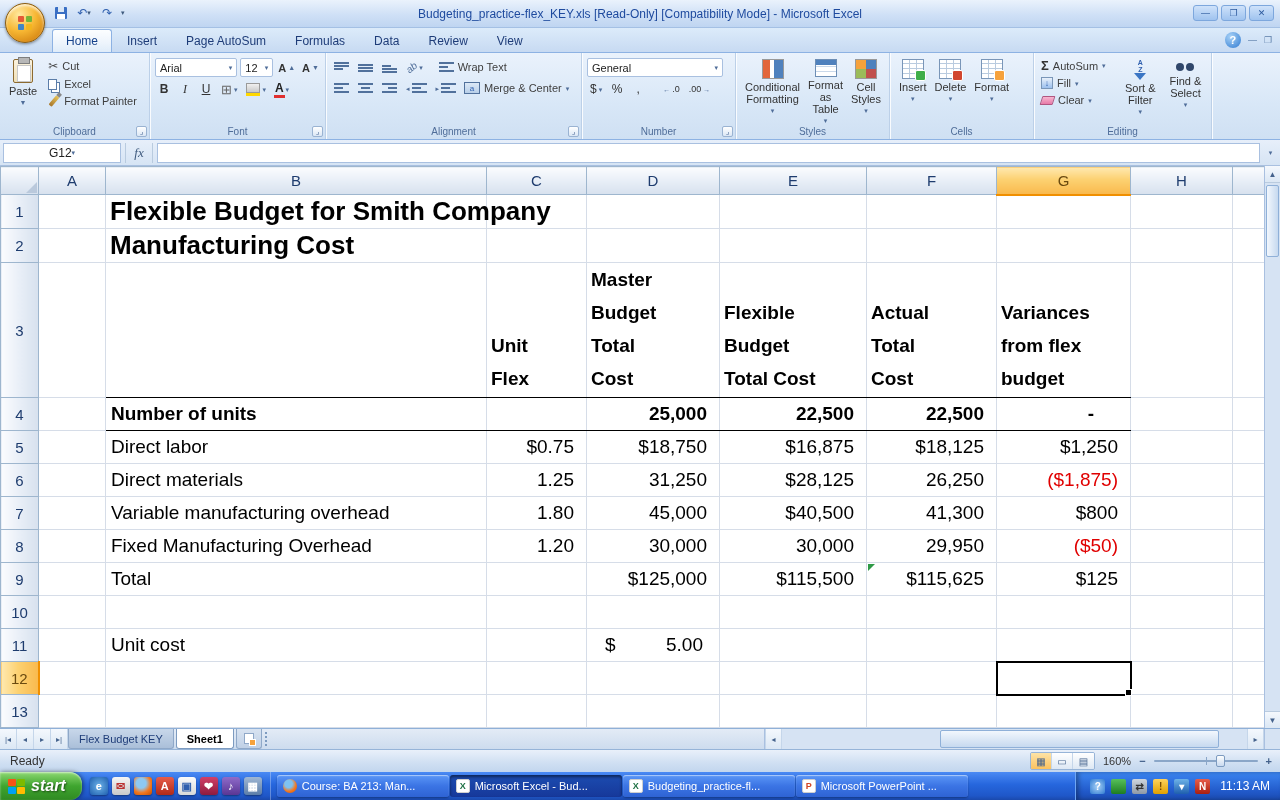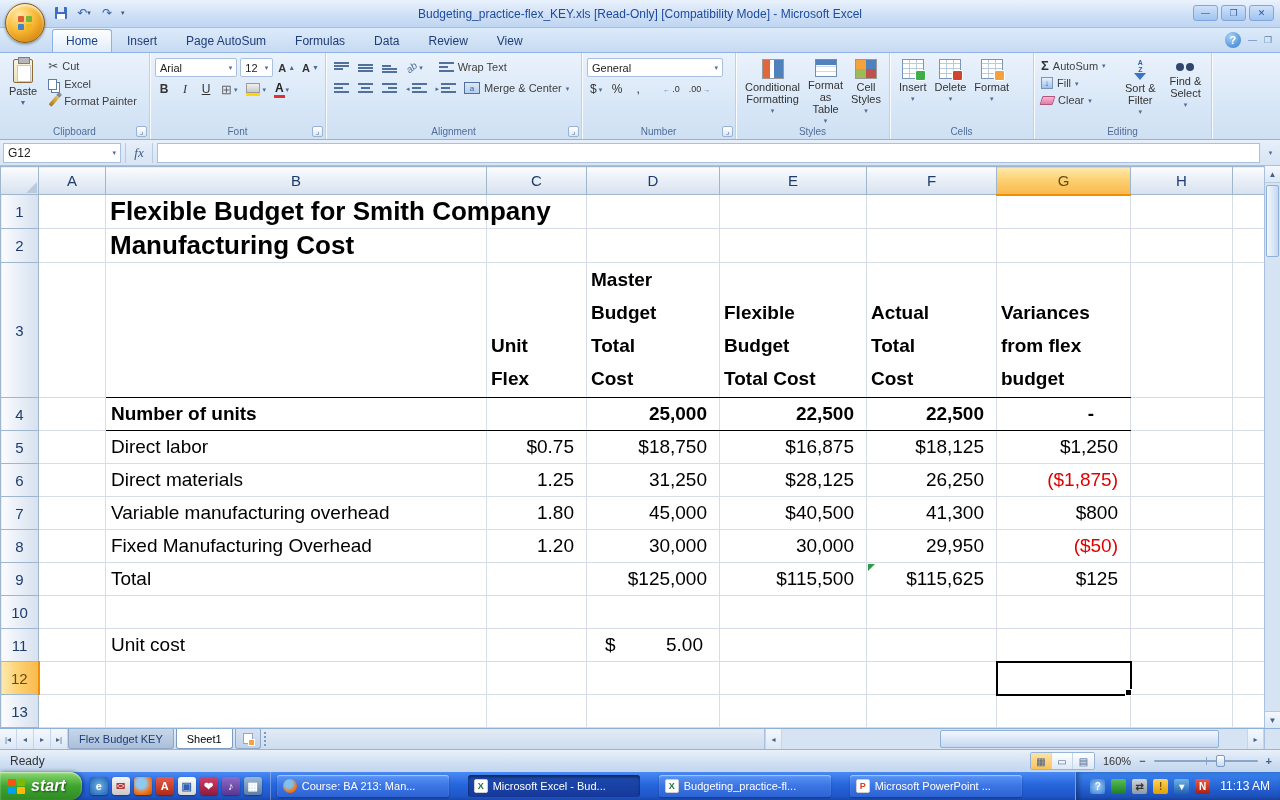--- a/index.html
+++ b/index.html
@@ -84,21 +84,21 @@
 .ic-clear{width:13px;height:9px;background:linear-gradient(#f7b6d0,#e87aa8);border:1px solid #b05680;transform:skewX(-18deg);border-radius:1px}
 .ic-az{display:flex;flex-direction:column;align-items:center}
 .az-l{font-size:7px;font-weight:bold;color:#2f5fae;line-height:7px}
 .funnel{width:0;height:0;border-left:6px solid transparent;border-right:6px solid transparent;border-top:7px solid #3a75c4}
 .ic-bino{width:18px;height:10px;position:relative;margin-top:4px}
 .ic-bino::before,.ic-bino::after{content:"";position:absolute;top:0;width:8px;height:8px;border-radius:50%;background:#30476b}
 .ic-bino::before{left:0}.ic-bino::after{right:0}
 
 
 #fbar{position:absolute;left:0;top:140px;right:0;height:26px;background:linear-gradient(#e7effa,#d6e4f4);border-bottom:1px solid #a9c0e0;display:flex;align-items:center;padding:2px 3px;gap:4px;z-index:9}
-#namebox{width:118px;height:20px;background:#fff;border:1px solid #a9c0e0;display:flex;align-items:center;justify-content:space-between;font-size:12px;color:#222;padding:0 4px}
+#namebox{width:118px;height:20px;background:#fff;border:1px solid #a9c0e0;display:flex;align-items:center;justify-content:center;font-size:12px;color:#222;padding:0 4px}
 .fx-btn{width:28px;height:20px;display:flex;align-items:center;justify-content:center;font-family:"Liberation Serif",serif;font-style:italic;font-size:13px;color:#3e5a7e;border-left:1px solid #b9cbdf;border-right:1px solid #b9cbdf}
 #ffield{flex:1;height:20px;background:#fff;border:1px solid #a9c0e0}
 .fb-exp{width:13px;height:20px;display:flex;align-items:center;justify-content:center;font-size:7px;color:#4f6d99}
 
 
 #grid{position:absolute;left:0;top:166px;width:1264px;height:562px;background:#fff;overflow:hidden}
 #grid table{border-collapse:collapse;table-layout:fixed;width:1264px}
 th.ch,th.rh,th.corner{background:linear-gradient(#fbfcfe,#e6edf6 55%,#d7e1ee);border:1px solid #9eb6ce;font-size:15px;font-weight:400;color:#1e3c6e;text-align:center;padding:0}
 th.rh{background:linear-gradient(90deg,#fbfcfe,#e6edf6 55%,#d7e1ee)}
 thead tr{height:28px}
@@ -124,21 +124,21 @@
 
 #vscroll{position:absolute;right:0;top:166px;width:16px;height:562px;background:#d6e3f3;border-left:1px solid #a9c0e0;z-index:8}
 .vs-btn{height:17px;display:flex;align-items:center;justify-content:center;font-size:8px;color:#44628c;background:linear-gradient(#f4f8fd,#dbe7f4);border-bottom:1px solid #b9cbdf}
 .vs-btn.bottom{position:absolute;bottom:0;left:0;right:0;border-top:1px solid #b9cbdf;border-bottom:none}
 .vs-thumb{position:absolute;left:1px;right:1px;top:19px;height:72px;background:linear-gradient(90deg,#f2f7fd,#c6d9ef);border:1px solid #8fb0d8;border-radius:2px}
 
 
 #tabbar{position:absolute;left:0;top:728px;right:0;height:21px;background:linear-gradient(#e3ebf6,#cddcee);border-top:1px solid #8fb0d8;display:flex;align-items:stretch;font-size:11px;color:#1e3c78;z-index:7}
 .tnav{width:17px;display:flex;align-items:center;justify-content:center;font-size:8px;color:#44628c;background:linear-gradient(#f4f8fd,#dbe7f4);border-right:1px solid #c5d6ea}
 .stab{display:flex;align-items:center;padding:0 10px;border:1px solid #8fa8c8;border-top:none;border-radius:0 0 3px 3px;background:linear-gradient(#c8d7ea,#aabfd9);margin-right:2px;white-space:nowrap}
-.stab.active{background:#fff;font-weight:normal;color:#000;border-color:#7d9bc0}
+.stab.active{background:#fff;font-weight:bold;color:#000;border-color:#7d9bc0}
 .ins-tab{width:26px;display:flex;align-items:center;justify-content:center;border:1px solid #8fa8c8;border-top:none;border-radius:0 0 3px 3px;background:linear-gradient(#d8e3f1,#bfd0e6)}
 .ins-tab i{width:10px;height:11px;background:#fff;border:1px solid #8fa8c8;position:relative}
 .ins-tab i::after{content:"";position:absolute;right:-3px;bottom:-3px;width:5px;height:5px;background:#f6a23c;border:1px solid #fff}
 .tab-split{width:6px;margin:3px 3px;border-left:2px dotted #7d9bc0}
 #hscroll{margin-left:auto;display:flex;align-items:stretch;width:500px;border-left:1px solid #a9c0e0;background:#d6e3f3}
 .hs-btn{width:17px;display:flex;align-items:center;justify-content:center;font-size:8px;color:#44628c;background:linear-gradient(#f4f8fd,#dbe7f4);border-left:1px solid #c5d6ea;border-right:1px solid #c5d6ea}
 .hs-track{flex:1;position:relative}
 .hs-thumb{position:absolute;top:1px;bottom:1px;left:34%;width:60%;background:linear-gradient(#f2f7fd,#c6d9ef);border:1px solid #8fb0d8;border-radius:2px}
 .hcorner{width:16px;background:#d6e3f3;border-left:1px solid #a9c0e0}
 
@@ -157,21 +157,21 @@
 
 
 #taskbar{position:absolute;left:0;top:772px;right:0;height:28px;background:linear-gradient(#4a8af4,#2666dd 45%,#1f57c8 85%,#1a49ad);display:flex;align-items:center;z-index:40}
 #start-btn{height:28px;padding:0 16px 0 8px;background:linear-gradient(#8ed973,#3fa52f 50%,#2f8a22);border-radius:0 12px 12px 0;box-shadow:1px 0 4px rgba(0,0,0,.5),inset 0 1px 2px rgba(255,255,255,.6);display:flex;align-items:center;gap:6px;color:#fff;font-weight:bold;font-style:italic;font-size:16px;text-shadow:1px 1px 2px rgba(0,0,0,.5)}
 .flag{width:17px;height:15px;display:grid;grid-template:1fr 1fr/1fr 1fr;gap:1px}
 .flag i{border-radius:1px}
 .flag i:nth-child(1){background:#f65314}.flag i:nth-child(2){background:#7cbb00}
 .flag i:nth-child(3){background:#00a1f1}.flag i:nth-child(4){background:#ffbb00}
 #qlaunch{display:flex;align-items:center;gap:4px;padding:0 8px;border-right:1px solid rgba(255,255,255,.3);height:100%}
 .ql-ic{width:18px;height:18px;border-radius:3px;display:flex;align-items:center;justify-content:center;font-size:11px;font-weight:bold;color:#fff;box-shadow:0 1px 2px rgba(0,0,0,.4)}
-#tasks{display:flex;gap:19px;padding:0 6px;flex:1;min-width:0}
+#tasks{display:flex;gap:1px;padding:0 6px;flex:1;min-width:0}
 .task{flex:0 0 172px;height:22px;border-radius:3px;background:linear-gradient(#5b97f7,#3b74e4 50%,#2e63d4);box-shadow:inset 0 1px 1px rgba(255,255,255,.5),0 1px 2px rgba(0,0,0,.3);display:flex;align-items:center;gap:5px;padding:0 6px;color:#fff;font-size:11px;white-space:nowrap;overflow:hidden}
 .task.active{background:linear-gradient(#1c4cb0,#16389a);box-shadow:inset 0 2px 3px rgba(0,0,0,.5)}
 .ti{width:14px;height:14px;border-radius:2px;flex:0 0 auto;display:flex;align-items:center;justify-content:center;font-size:9px;font-weight:bold}
 .ti-ff{border-radius:50%;background:radial-gradient(circle at 40% 35%,#7ec2f2 0 30%,#f4781f 60%,#d35400)}
 .ti-xl{background:#fff;color:#1e7145;border:1px solid #cfcfcf}
 .ti-pp{background:#fff;color:#d04423;border:1px solid #cfcfcf}
 #tray{margin-left:auto;height:100%;display:flex;align-items:center;gap:6px;padding:0 10px 0 14px;background:linear-gradient(#3c86f2,#2159c9 70%,#1b4bb0);box-shadow:inset 3px 0 4px rgba(0,0,0,.3);border-left:1px solid #6ea6f5;color:#fff}
 .tr-ic{width:15px;height:15px;border-radius:2px;display:flex;align-items:center;justify-content:center;font-size:10px;font-weight:bold;color:#fff}
 .clock{font-size:12px;padding-left:4px;white-space:nowrap}
 </style>

